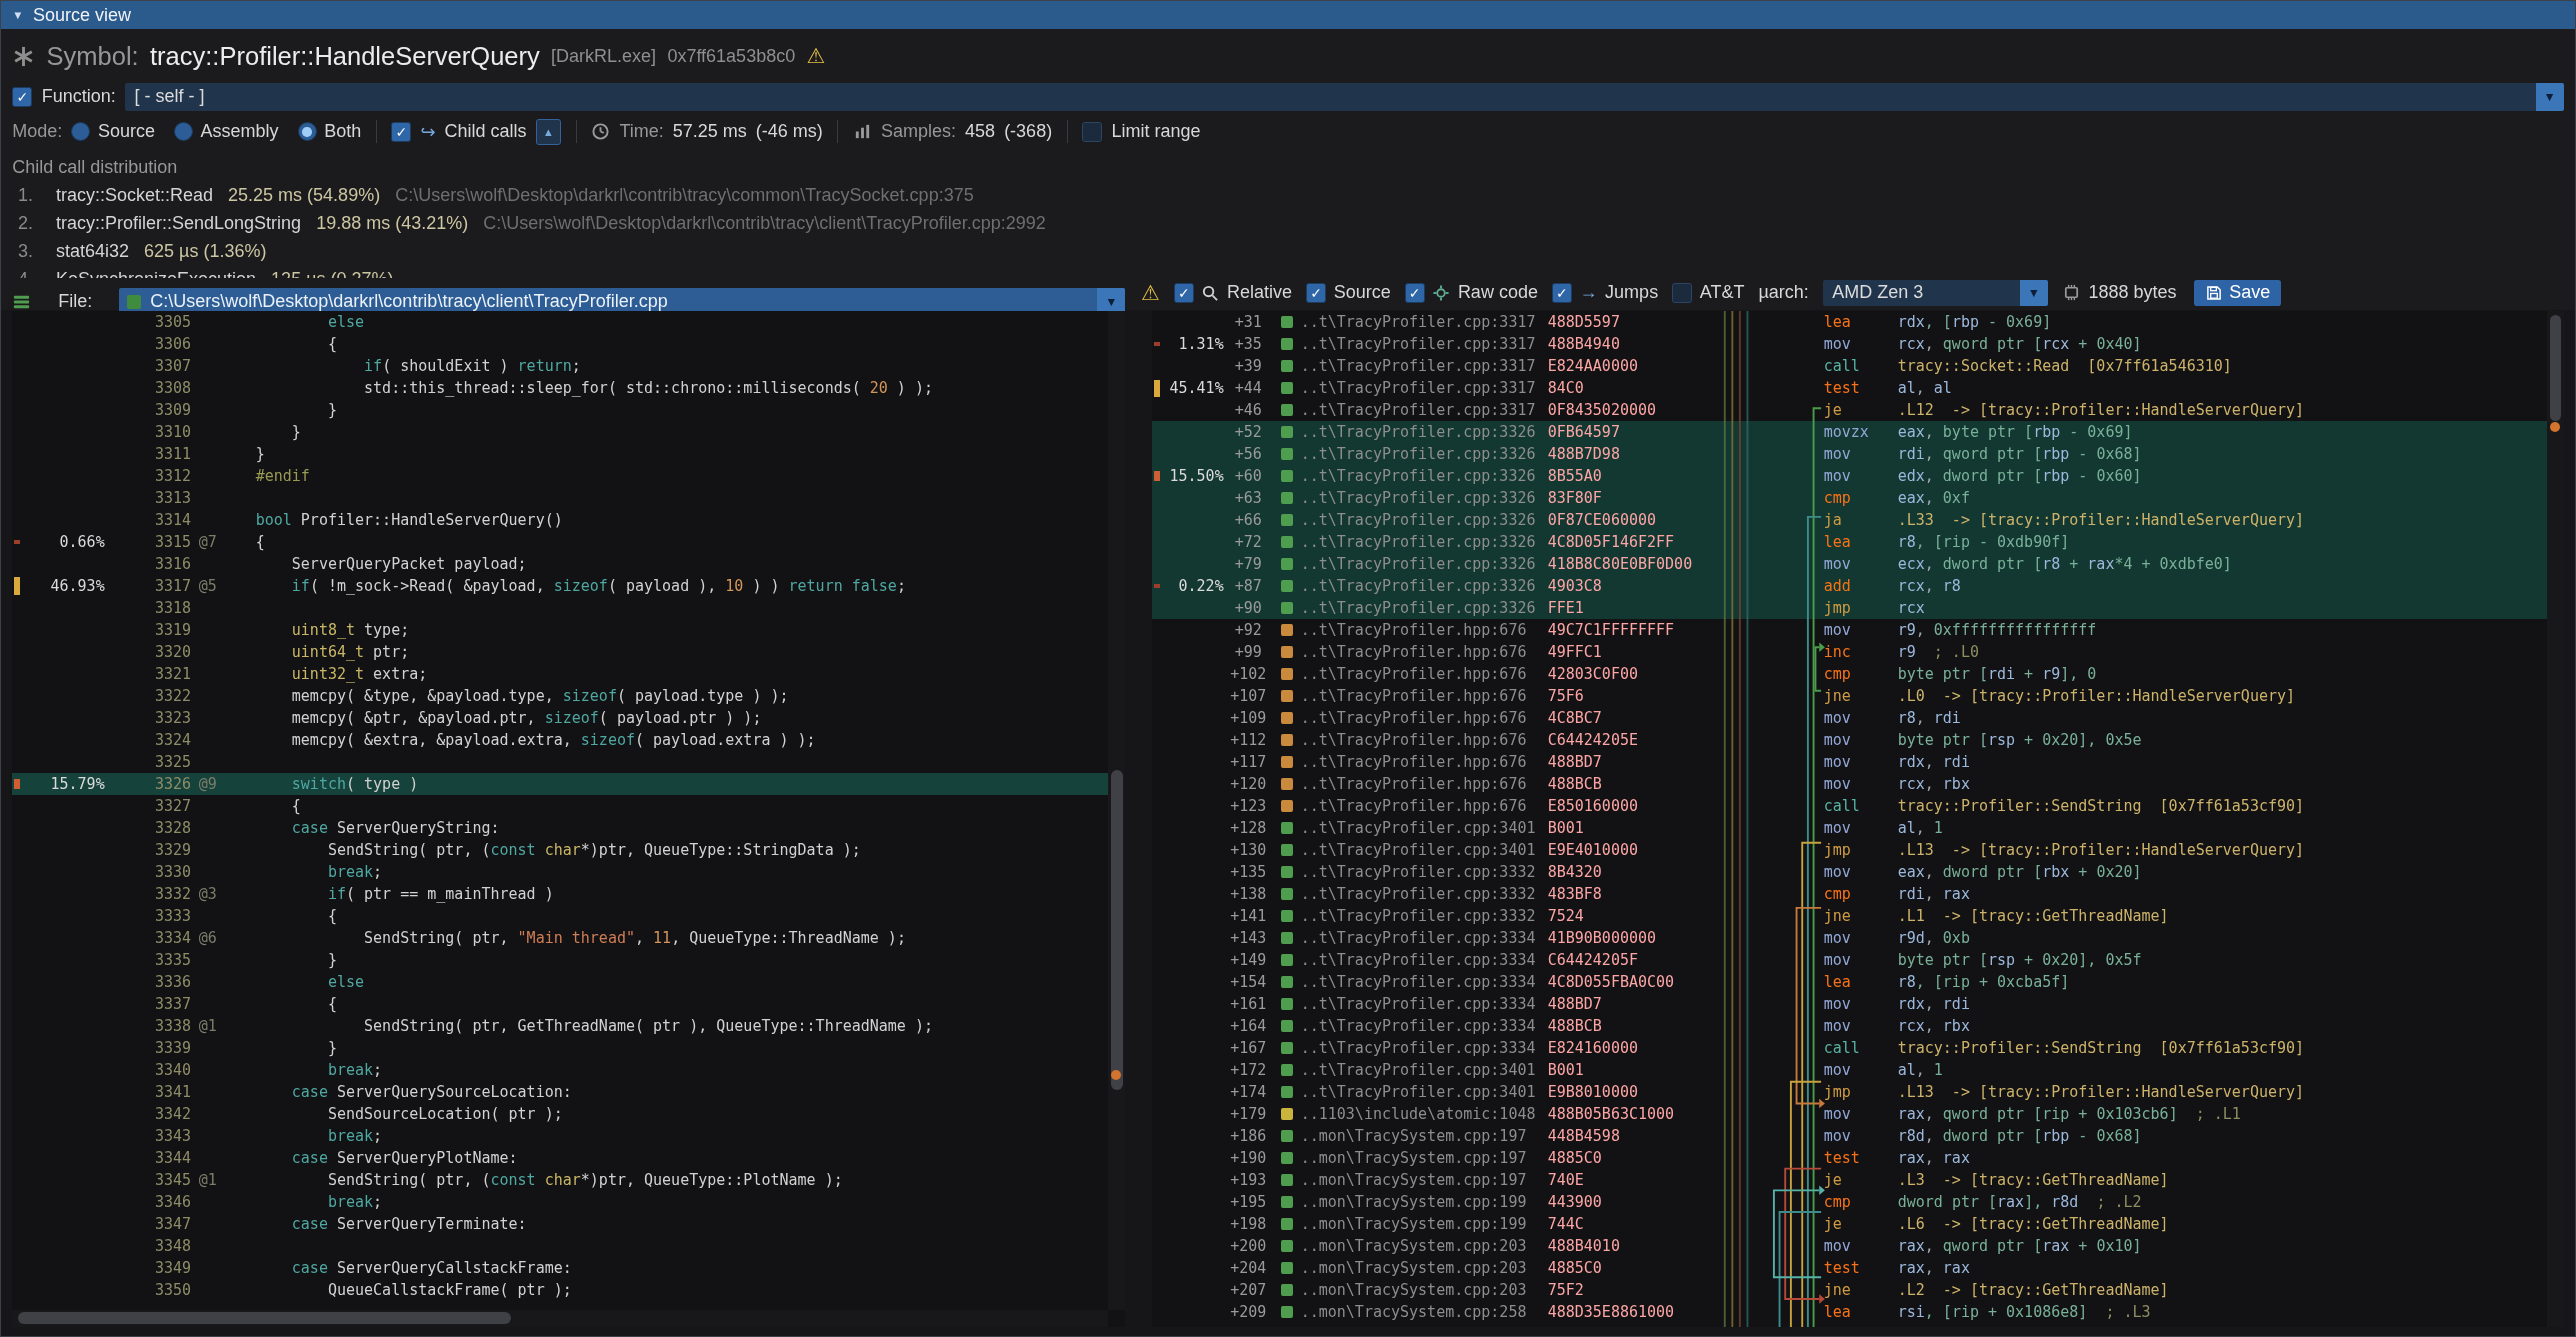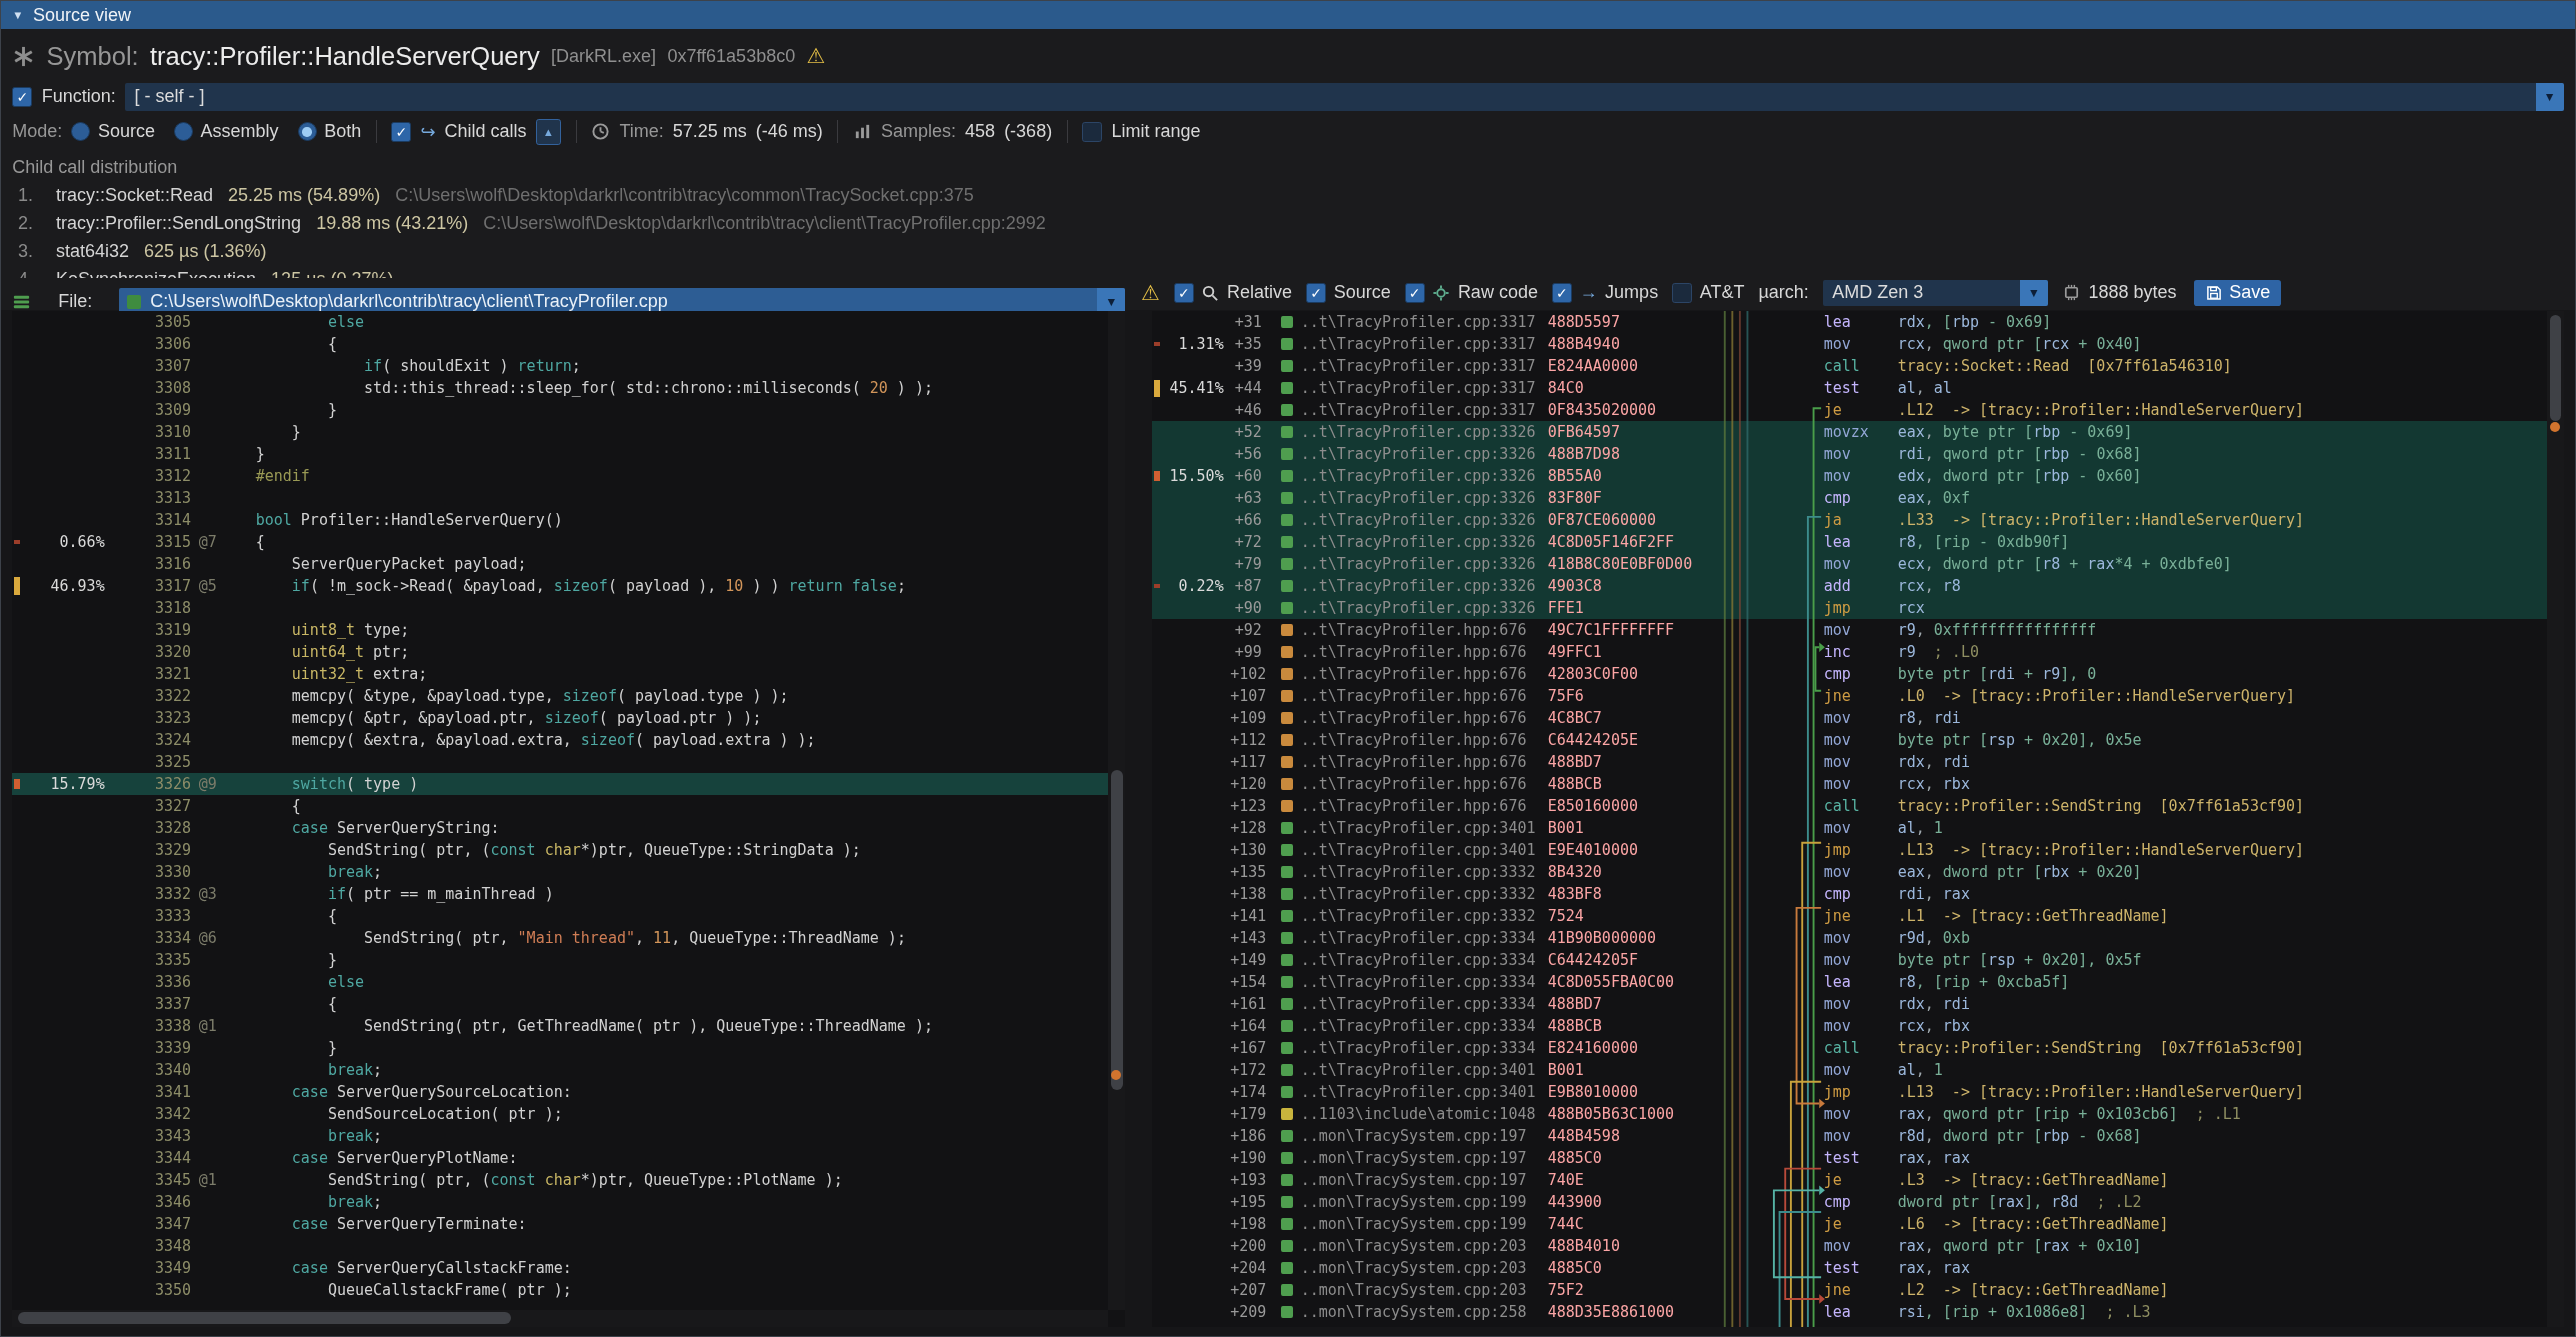--- a/index.html
+++ b/index.html
@@ -62,21 +62,21 @@
 .tk-d{color:#d2d2d2}.tk-k{color:#4fa8a2}.tk-t{color:#c9b765}.tk-n{color:#d2955a}.tk-s{color:#cf7d55}.tk-p{color:#9a9a55}
 .a-pct{width:62px;text-align:right;color:#dadada;flex:none}
 .a-off{width:49px;text-align:center;color:#9a9a9a;flex:none}
 .a-ico{width:28px;display:flex;align-items:center;justify-content:center;flex:none}
 .a-sq{width:12.3px;height:12.3px;border-radius:1.9px}
 .a-loc{width:247px;color:#8d8d8d;flex:none;overflow:hidden}
 .a-bytes{width:170px;color:#fca5a5;flex:none}
 .a-arrows{width:106px;flex:none}
 .a-mn{width:74px;flex:none}
 .a-op{flex:1;overflow:hidden}
-.mn-mov{color:#93a7d6}.mn-alu{color:#c4b5fd}.mn-call{color:#58b3a3}.mn-jmp{color:#cf9c43}
+.mn-mov{color:#93a7d6}.mn-alu{color:#f97316}.mn-call{color:#58b3a3}.mn-jmp{color:#cf9c43}
 .o-reg{color:#9cb8dc}.o-num{color:#79b098}.o-mem{color:#79b098}.o-sym{color:#cdb36a}.o-com{color:#8f8f62}.o-def{color:#9fa8ad}
 .jump-svg{position:absolute;left:567px;top:0;pointer-events:none}
 .vsb{position:absolute;top:0;right:0;width:17px;background:#18181a}
 .src-vsb{bottom:17px}.asm-vsb{bottom:0}
 .vsb .thumb{position:absolute;left:2.8px;right:2.8px;background:#3f4146;border-radius:6.6px}
 .hsb{position:absolute;left:0;right:17px;bottom:0;height:17px;background:#18181a}
 .hsb .thumb{position:absolute;top:2.8px;bottom:2.8px;background:#3f4146;border-radius:6.6px}
 .sb-marker{position:absolute;width:10.4px;height:10.4px;border-radius:50%;background:#d2742e;left:2.8px}
 svg{flex:none}
 </style>

